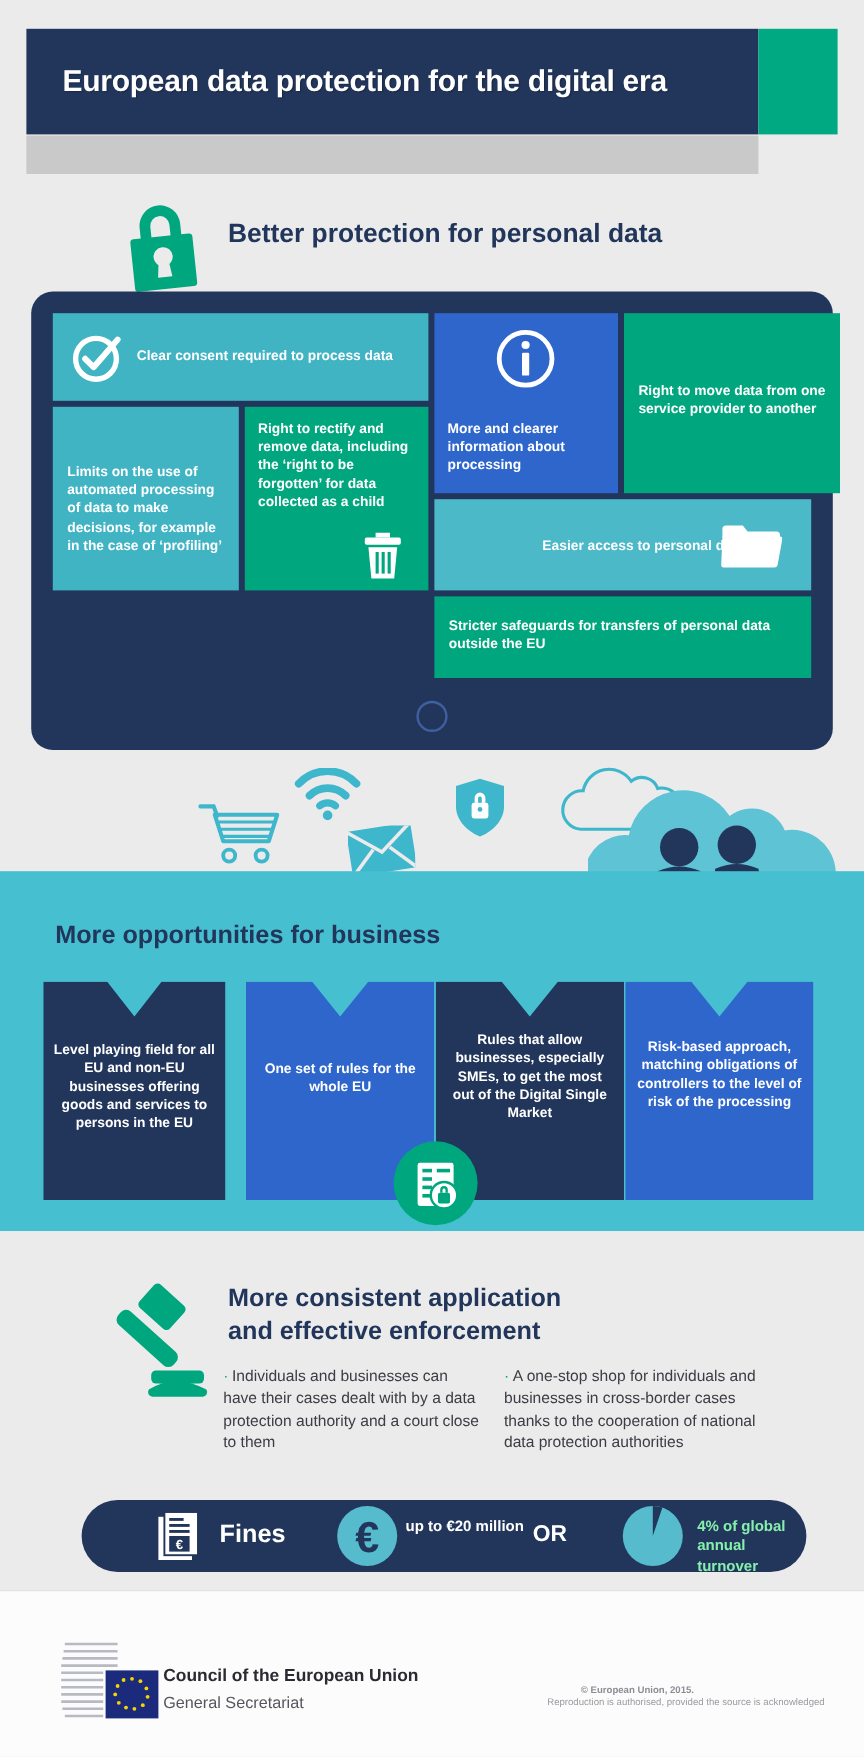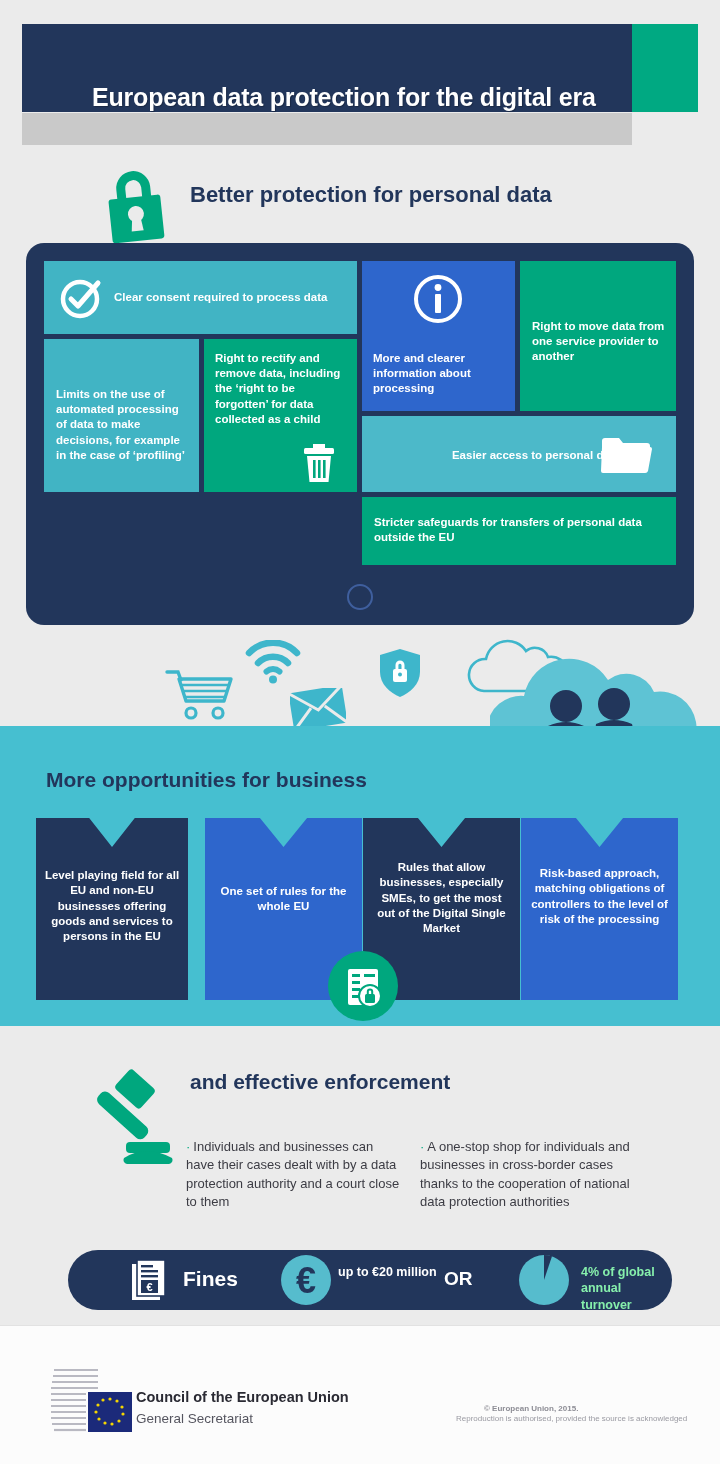--- a/index.html
+++ b/index.html
@@ -17,21 +17,21 @@
 
   
   .header-wrap {
     position: absolute; left: 0; top: 0; width: 720px; height: 150px;
     background: #ebebeb;
   }
   .header-bar {
     position: absolute; left: 22px; top: 24px;
     width: 610px; height: 88px;
     background: #22365b;
-    display: flex; align-items: flex-end; padding-left: 40px;
+    display: flex; align-items: center;
   }
   .header-title {
     color: #ffffff;
     font-size: 25px;
     font-weight: bold;
     letter-spacing: -0.2px;
     padding-left: 30px;
     text-shadow: 1px 1px 1px rgba(0,0,0,0.25);
   }
   .header-green {
@@ -85,21 +85,21 @@
   .c-teal  { background: #41b4c4; }
   .c-teal2 { background: #4cb9c9; }
   .c-green { background: #00a77e; }
   .c-blue  { background: #2e66cc; }
 
   
   #tile-consent   { left:0;    top:0;    width:313px; height:73px; }
   #tile-limits    { left:0;    top:78px; width:155px; height:153px; }
   #tile-rectify   { left:160px;top:78px; width:153px; height:153px;padding-left:28px; }
   #tile-info      { left:318px;top:0;    width:153px; height:150px; }
-  #tile-move      { left:476px;top:0;    width:156px; height:150px; }
+  #tile-move      { left:476px;top:0;    width:180px; height:150px; }
   #tile-access    { left:318px;top:155px;width:314px; height:76px; }
   #tile-notify    { left:0;    top:236px;width:313px; height:68px; }
   #tile-stricter  { left:318px;top:236px;width:314px; height:68px; }
 
   
   .iconstrip {
     position: absolute; left: 0; top: 628px;
     width: 720px; height: 100px;
     background: #ebebeb;
     overflow: hidden;
@@ -375,20 +375,21 @@
   <div class="enf">
     <svg class="gavel" viewBox="0 0 106 118">
       <g fill="#00a77e">
         <rect x="38" y="8" width="34" height="26" rx="4" transform="rotate(42 55 21)"></rect>
         <rect x="12" y="40" width="62" height="15" rx="6" transform="rotate(42 43 47)"></rect>
         <rect x="46" y="74" width="44" height="11" rx="4"></rect>
         <path d="M44 90 q22 -14 48 0 a4 4 0 0 1 -3 6 h-42 a4 4 0 0 1 -3 -6 z"></path>
       </g>
     </svg>
     <div class="enf-heading">
+      <div>More consistent application</div>
       <div>and effective enforcement</div>
     </div>
     <div class="bullets">
       <div class="bullet-col"><span class="bull">·</span><span>Individuals and businesses can have their cases dealt with by a data protection authority and a court close to them</span></div><div class="bullet-col" style="margin-right:0"><span class="bull">·</span><span>A one-stop shop for individuals and businesses in cross-border cases thanks to the cooperation of national data protection authorities</span></div>
     </div>
   </div>
 
   <div class="fines">
     <svg width="42" height="46" viewBox="0 0 42 46" style="position:absolute;left:62px;top:8px">
       <rect x="2" y="6" width="28" height="36" fill="#fff"></rect>

